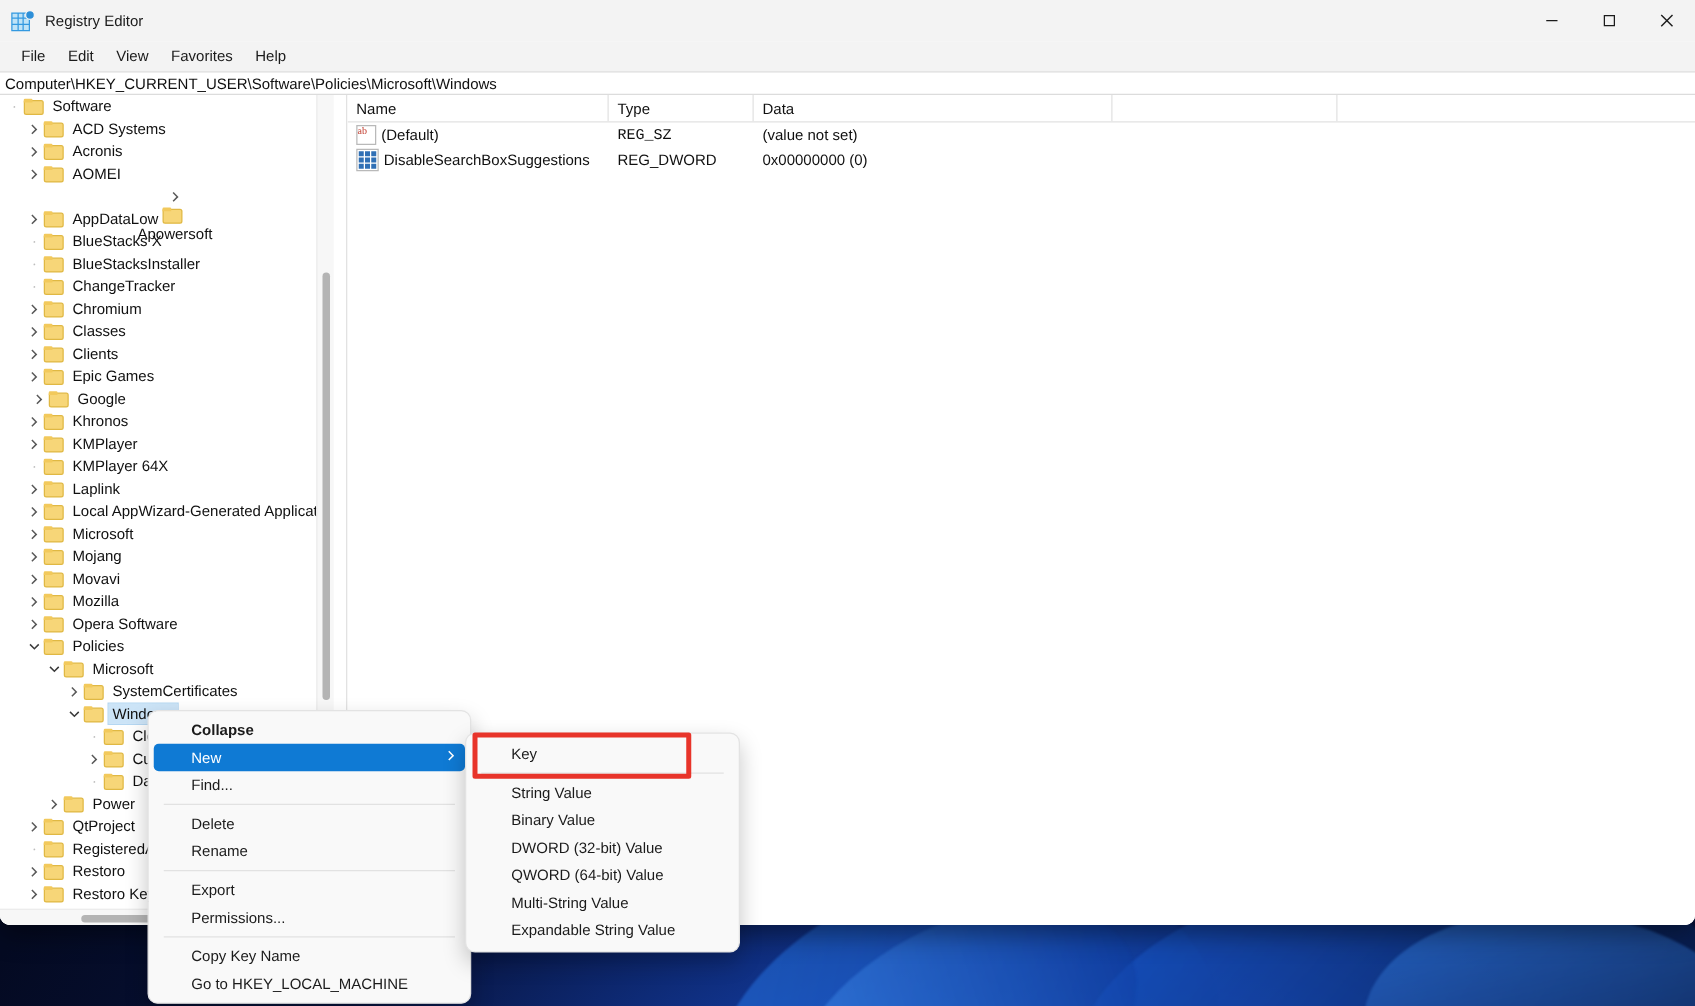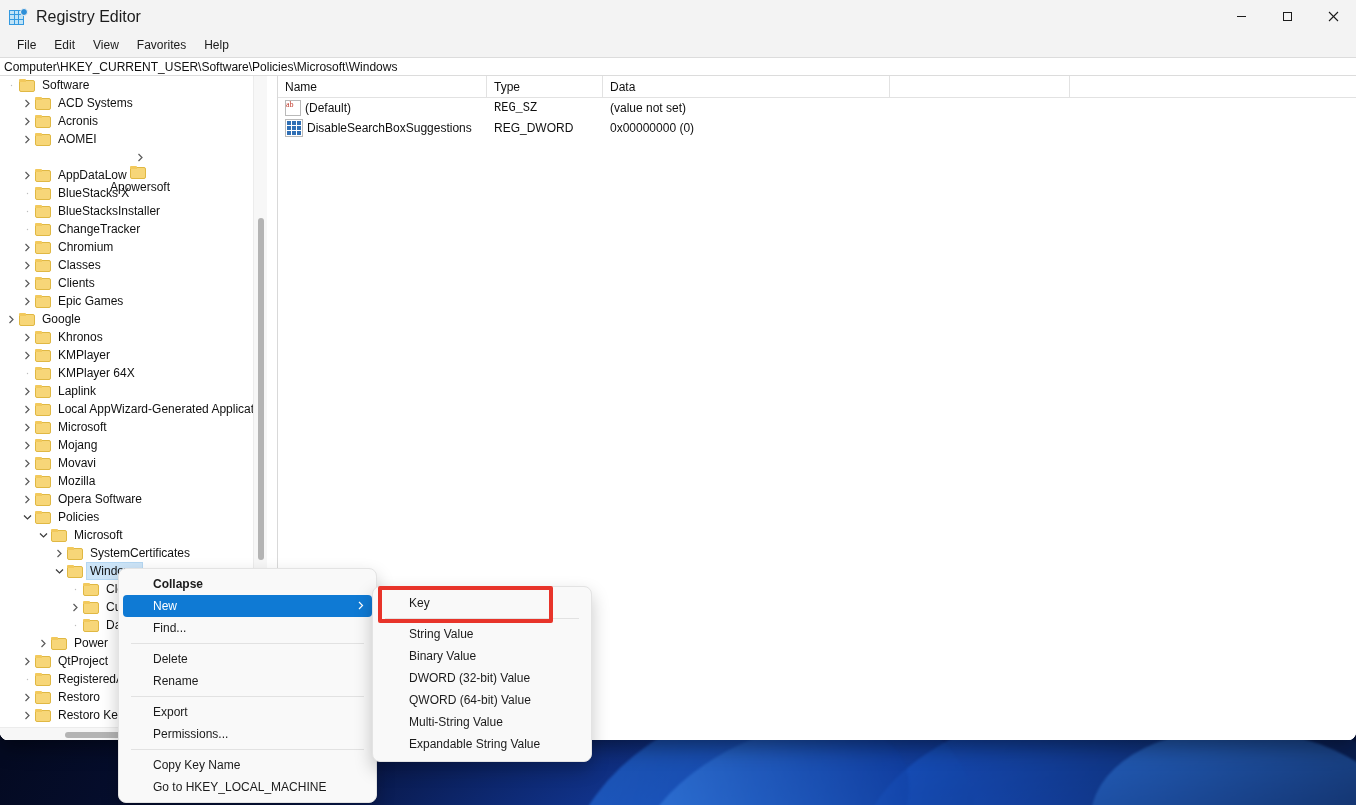--- a/index.html
+++ b/index.html
@@ -69,21 +69,21 @@
     padding: 1px;
     box-sizing: border-box;
   }
   #app-icon .grid i { background: #bfe3f7; display: block; }
   #app-icon .dot {
     position: absolute; right: -1px; top: 0;
     width: 6px; height: 6px; border-radius: 50%;
     background: #2d8fd8; border: 1px solid #f3f3f3;
   }
   #title-text {
-    font-size: 16px;
+    font-size: 12px;
     color: #1b1b1b;
   }
   .wincontrols {
     position: absolute;
     right: 0; top: 0;
     height: 33px;
     display: flex;
   }
   .wc {
     width: 46px; height: 33px;
@@ -564,21 +564,21 @@
               <svg width="7" height="9" viewBox="0 0 7 9">
                 <polyline points="1.5,1 5,4.5 1.5,8" fill="none" stroke="#5a5a5a" stroke-width="1.2"></polyline>
               </svg>
             </span>
             <span class="folder">
               <span class="back"></span>
               <span class="tab"></span>
             </span>
             <span class="tlabel">Epic Games</span>
           </div>
-          <div class="tnode" style="padding-left: 4px;">
+          <div class="tnode" style="padding-left: 24px;">
             <span class="chev">
               <svg width="7" height="9" viewBox="0 0 7 9">
                 <polyline points="1.5,1 5,4.5 1.5,8" fill="none" stroke="#5a5a5a" stroke-width="1.2"></polyline>
               </svg>
             </span>
             <span class="folder">
               <span class="back"></span>
               <span class="tab"></span>
             </span>
             <span class="tlabel">Google</span>

